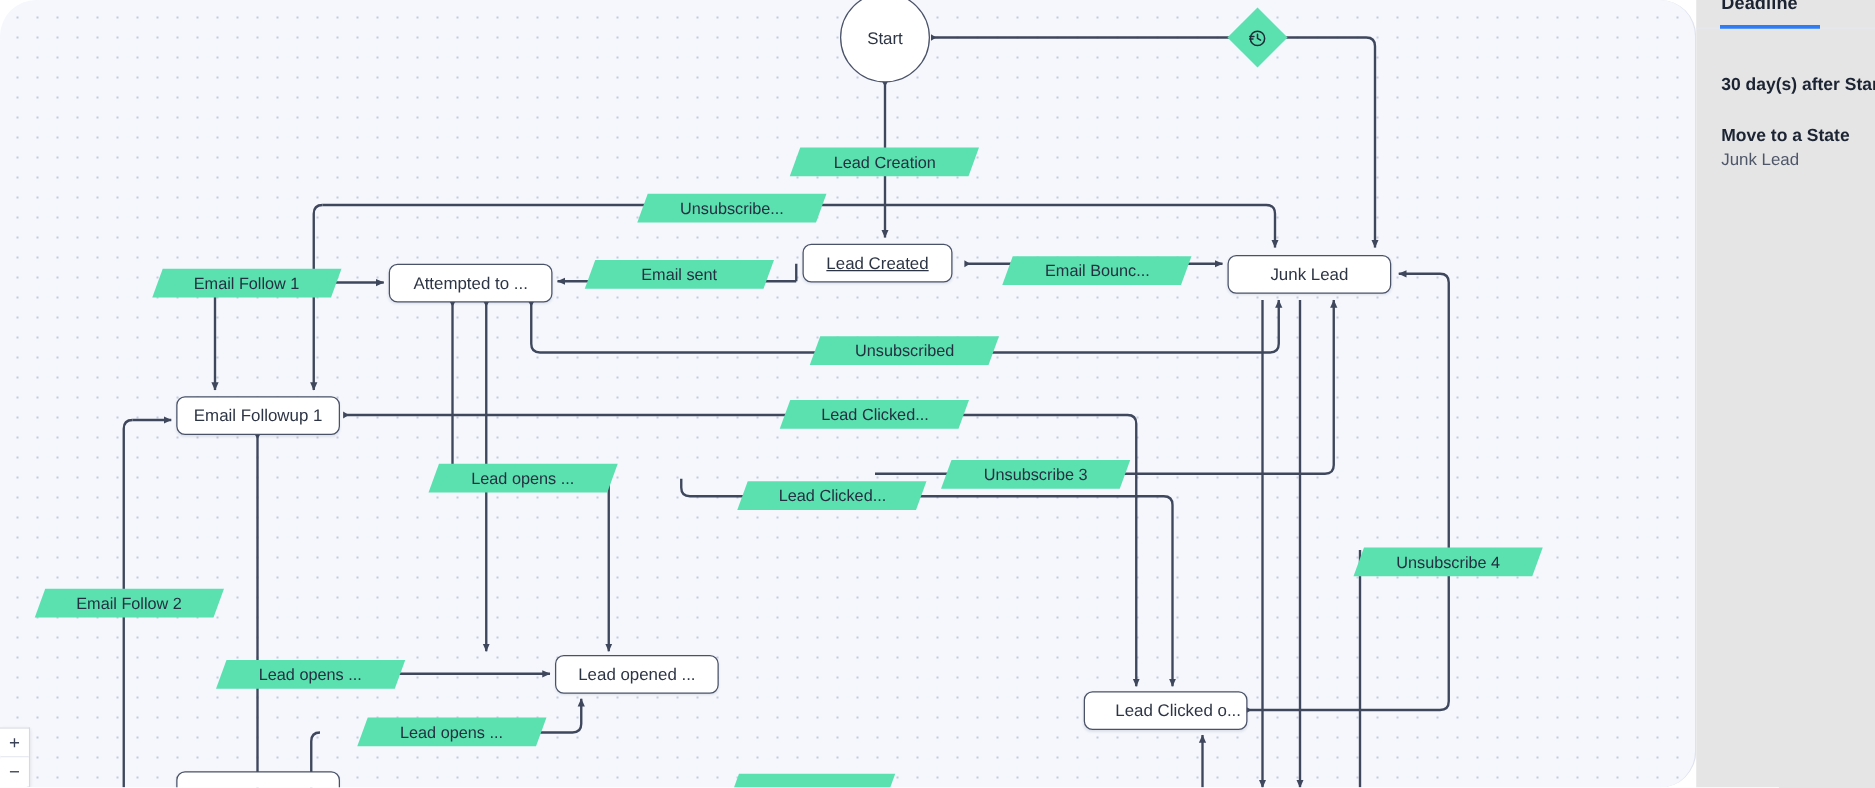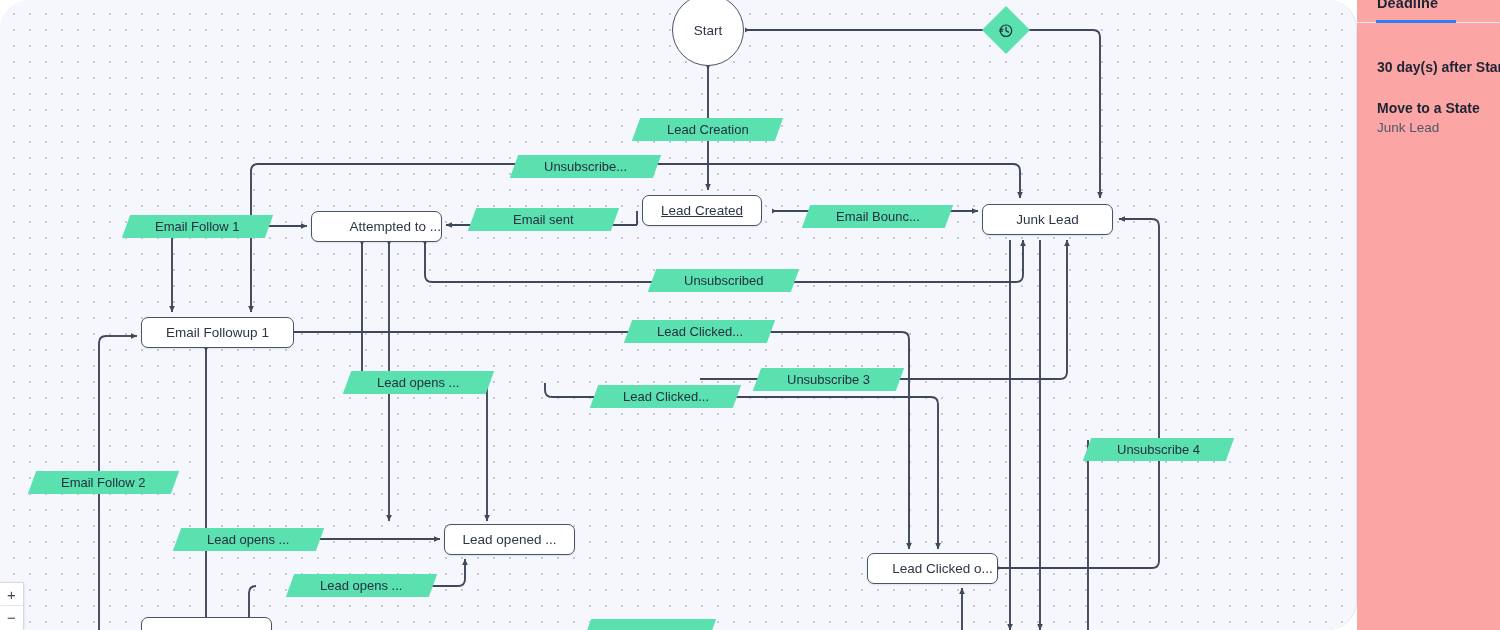--- a/index.html
+++ b/index.html
@@ -88,21 +88,21 @@
     color: #3c4356; font-size: 15px; line-height: 1;
     cursor: pointer; padding: 0;
     font-family: "Liberation Sans", sans-serif;
   }
   #zoomctl button:last-child { border-bottom: none; }
 
   
   #sidebar {
     position: absolute; left: 1357px; top: 0;
     width: 143px; height: 630px;
-    background: #fca5a5;
+    background: #e5e5e5;
     overflow: hidden;
   }
   #tabrow {
     position: relative; height: 22px;
     border-bottom: 1px solid #e6e8ef;
   }
   #tabrow .tab {
     position: absolute; left: 20px; top: -5px;
     font-size: 14.5px; font-weight: bold; color: #1c2433;
     letter-spacing: .1px;
@@ -202,29 +202,29 @@
     </svg>
 
     <div class="node start" style="left:672px; top:-6px; width:72px; height:72px;">
       <span>Start</span>
     </div>
 
     <div class="node" style="left:642px; top:195px; width:120px; height:31px;text-decoration:underline;">
       <span>Lead Created</span>
     </div>
 
-    <div class="node" style="left:311px; top:211px; width:131px; height:31px;justify-content:flex-end;">
+    <div class="node" style="left:311px; top:211px; width:131px; height:31px;">
       <span>Attempted to ...</span>
     </div>
 
     <div class="node" style="left:982px; top:204px; width:131px; height:31px;">
       <span>Junk Lead</span>
     </div>
 
-    <div class="node" style="left:141px; top:317px; width:153px; height:31px;">
+    <div class="node" style="left:141px; top:317px; width:131px; height:31px;">
       <span>Email Followup 1</span>
     </div>
 
     <div class="node" style="left:444px; top:524px; width:131px; height:31px;">
       <span>Lead opened ...</span>
     </div>
 
     <div class="node" style="left:867px; top:553px; width:131px; height:31px;padding-left:20px;">
       <span>Lead Clicked o...</span>
     </div>

